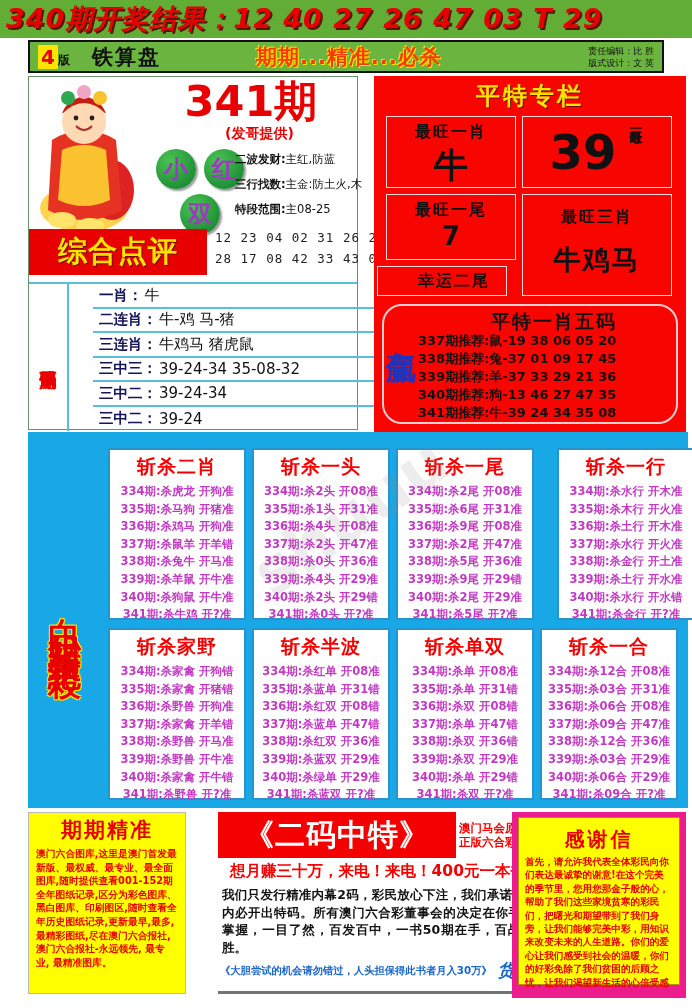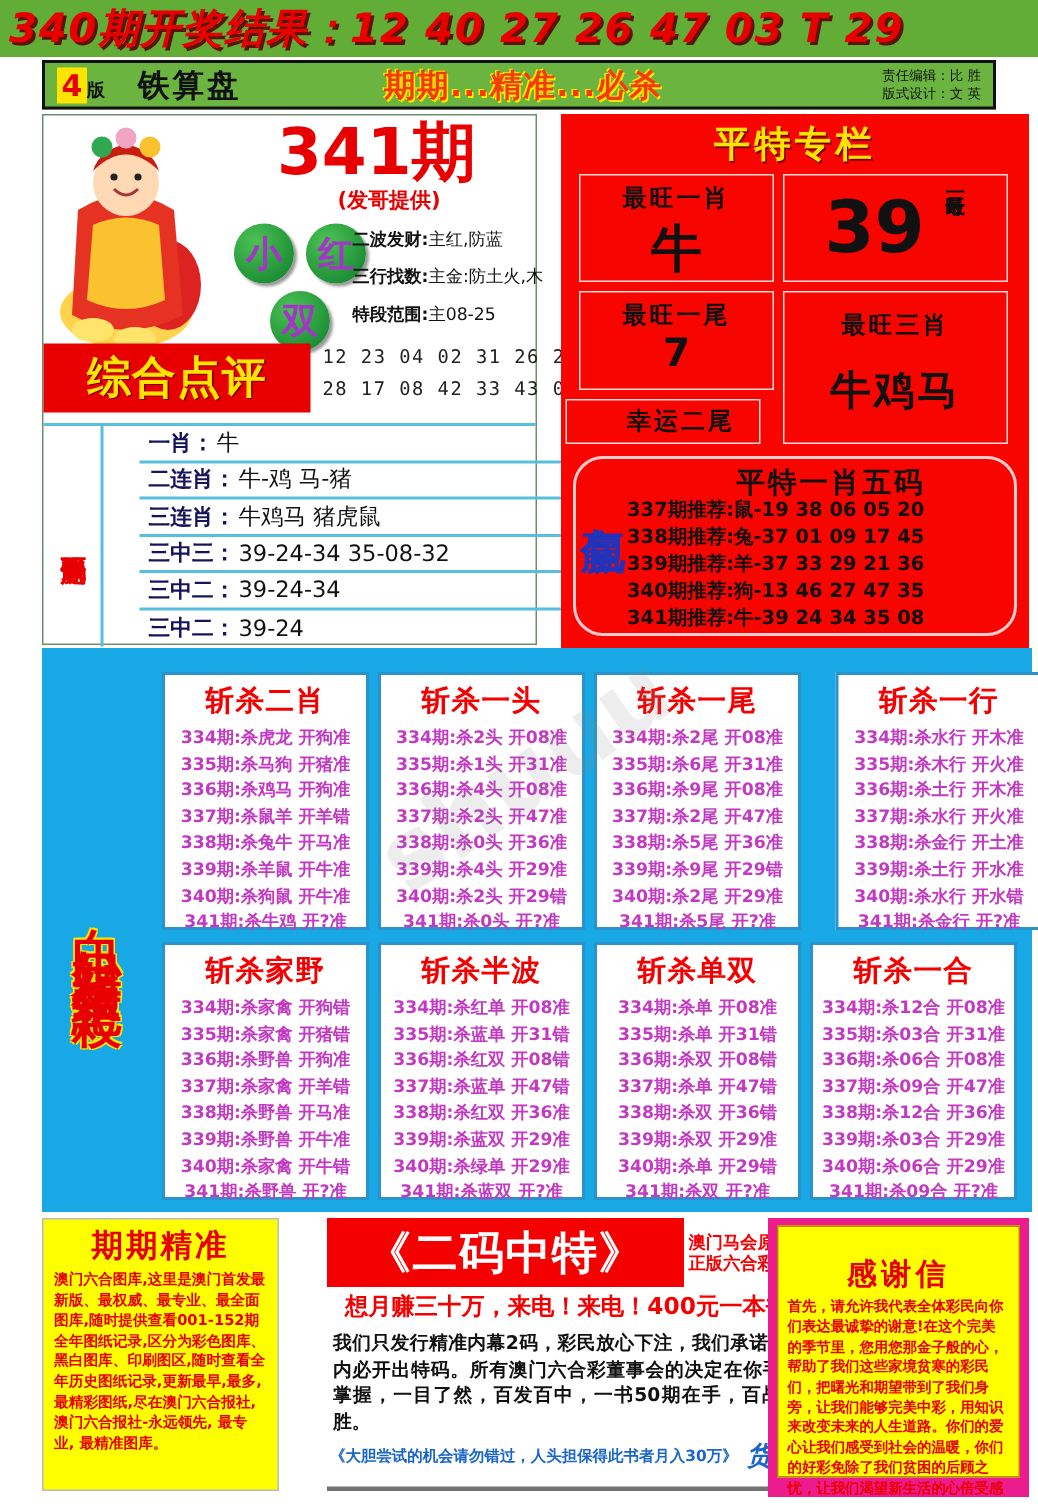--- a/index.html
+++ b/index.html
@@ -106,21 +106,21 @@
   .bm-banner .red span { color:#fff; font-size:30px; font-weight:900; letter-spacing:1px; white-space:nowrap; }
   .bm-banner .side { flex:1; display:flex; flex-direction:column; justify-content:center; padding-left:3px; }
   .bm-banner .side div { color:#f50000; font-size:11.5px; font-weight:700; line-height:14px; white-space:nowrap; }
   .bm-line1 { color:#f50000; font-weight:900; font-size:15.5px; margin-top:3px; text-align:center; white-space:nowrap; }
   .bm-body { color:#111; font-weight:900; font-size:12.5px; line-height:17.5px; padding:4px 4px 0 4px; text-align:justify; }
   .bm-footer { display:flex; align-items:center; margin-top:3px; padding:0 2px; }
   .bm-footer .f1 { color:#1b66c9; font-size:10.3px; font-weight:700; white-space:nowrap; }
   .bm-footer .f2 { color:#1b66c9; font-size:17px; font-weight:900; font-style:italic; margin-left:6px; white-space:nowrap; }
   .br-box { position:absolute; left:484px; top:0; width:174px; height:186px; background:#ec1c8e; padding:5px 6px; }
   .br-inner { width:100%; height:168px; background:#ffff00; border:1px solid #b58b00; }
-  .br-title { text-align:center; color:#e80000; font-weight:900; font-size:20px; margin-top:18px; letter-spacing:3px; }
+  .br-title { text-align:center; color:#e80000; font-weight:900; font-size:20px; margin-top:8px; letter-spacing:3px; }
   .br-body { color:#e80000; font-size:9.6px; line-height:13.4px; padding:2px 6px; font-weight:700; }
 
   .watermark { position:absolute; left:240px; top:480px; color:#888; opacity:0.14; font-size:64px;
     font-weight:700; transform:rotate(-35deg); pointer-events:none; }
 </style>
 </head>
 <body>
 
 <div id="page">
 

